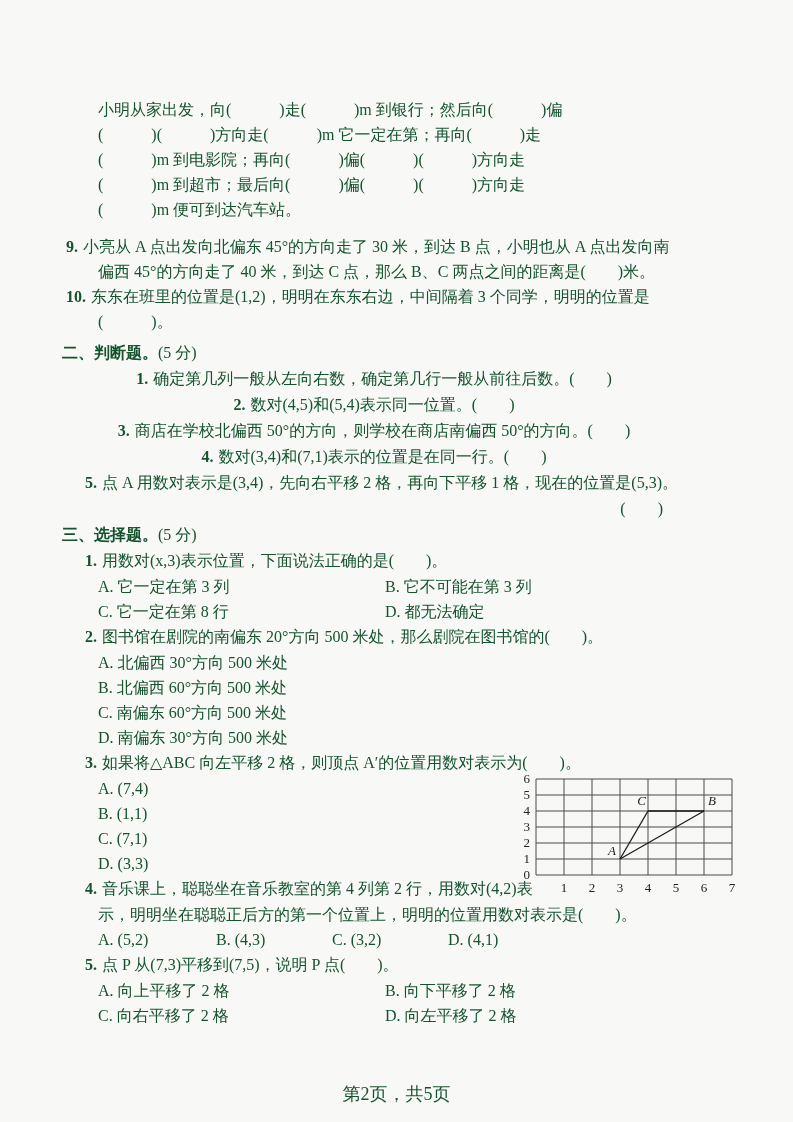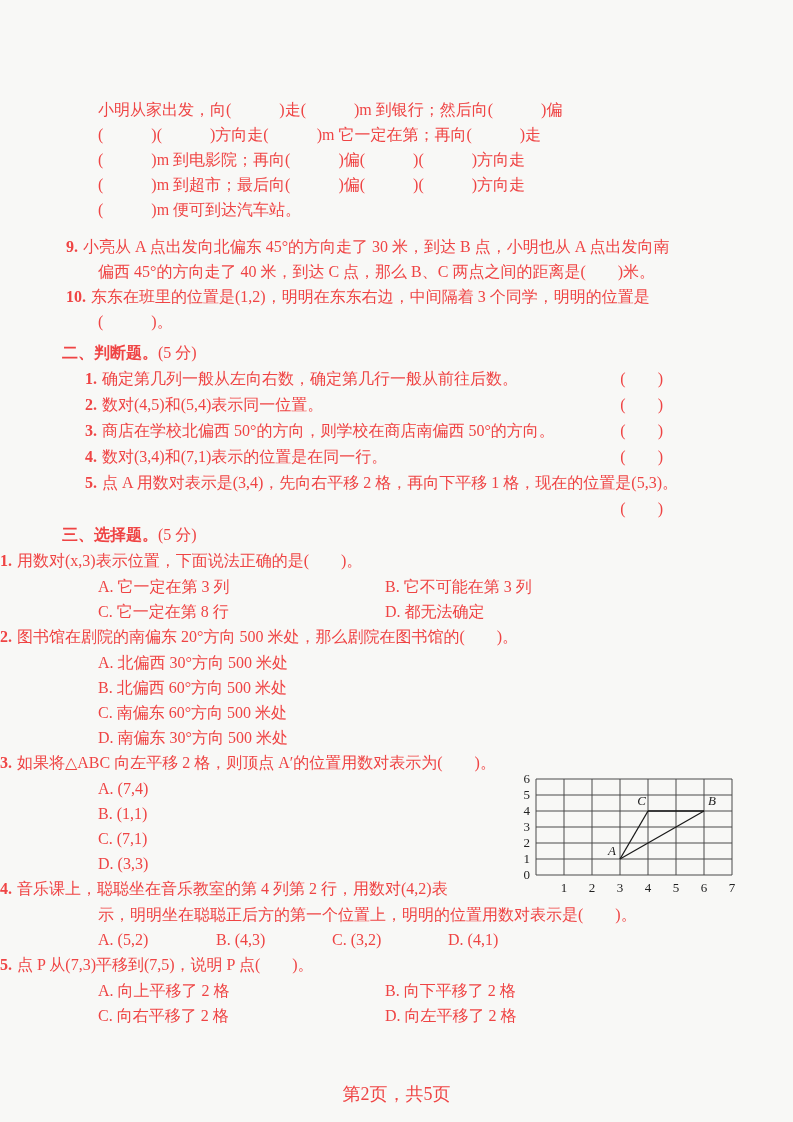--- a/index.html
+++ b/index.html
@@ -1,30 +1,30 @@
 <!DOCTYPE html>
 <html><head>
 <meta charset="utf-8">
 <style>
   html,body{margin:0;padding:0;background:#f8f8f6;}
   .page{position:relative;width:793px;height:1122px;background:#f8f8f6;
-        font-family:"Liberation Serif","DejaVu Serif",serif;font-size:16px;color:#ef4444;overflow:hidden;}
+        font-family:"Liberation Serif","DejaVu Serif",serif;font-size:16px;color:#14532d;overflow:hidden;}
   .b{font-weight:700;}
   .p8{margin-left:98px;margin-right:88px;line-height:25px;}
   #q8{padding-top:97px;}
   #q910{margin-top:12px;}
   .qn{margin-left:66px;margin-right:88px;line-height:25px;}
   .cont{margin-left:98px;margin-right:88px;line-height:25px;}
   .num{font-weight:700;margin-right:5px;}
   .sect{margin-left:62px;line-height:26px;}
   #sec2h{margin-top:6px;}
-  .jrow{display:flex;justify-content:space-between;margin:0 130px 0 85px;line-height:26px;}
+  .jrow{display:flex;justify-content:center;margin:0 130px 0 85px;line-height:26px;}
   .jrow5{margin:0 95px 0 85px;line-height:26px;}
   .brline{text-align:right;margin-right:130px;line-height:26px;}
-  .stem{margin-right:88px;line-height:26px;}
+  .stem{margin-left:85px;margin-right:88px;line-height:26px;}
   .optrow{position:relative;height:25px;line-height:25px;}
   .optrow span{position:absolute;top:0;}
   .c1{left:98px;} .c2{left:385px;}
   .k1{left:98px;} .k2{left:216px;} .k3{left:332px;} .k4{left:448px;}
   .opt1{margin-left:98px;line-height:25px;}
   .fig{position:absolute;left:514px;top:774px;}
   .fig svg text{font-family:"Liberation Serif","DejaVu Serif",serif;fill:#222;}
   .footer{position:absolute;top:1082px;left:0;width:100%;text-align:center;font-size:18px;}
 </style>
 </head>

